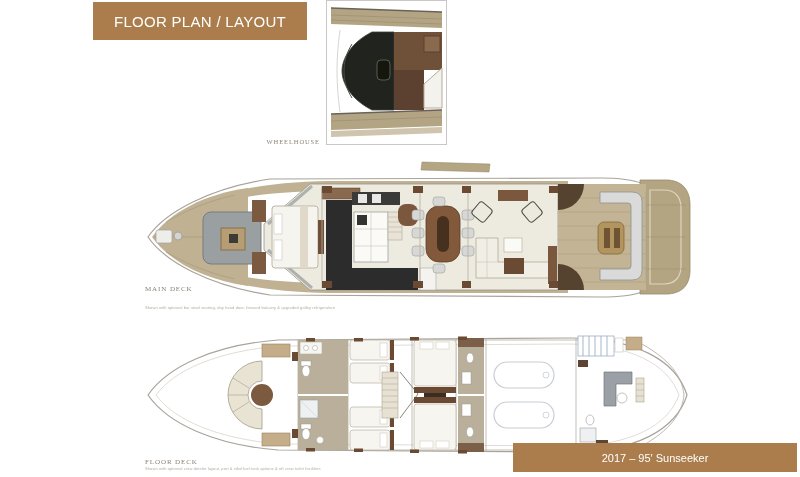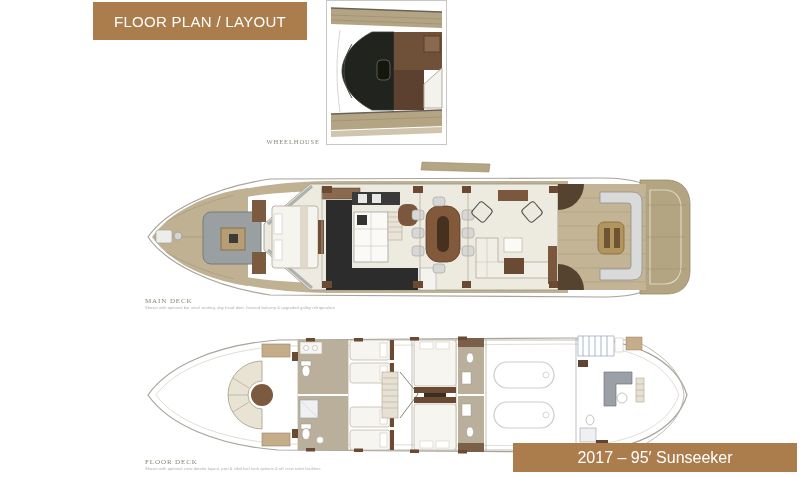--- a/index.html
+++ b/index.html
@@ -1,26 +1,26 @@
 <!DOCTYPE html>
 <html><head>
 <meta charset="utf-8">
 <style>
   html,body{margin:0;padding:0;background:#fff;}
   .canvas{position:relative;width:800px;height:477px;background:#ffffff;overflow:hidden;
           font-family:"Liberation Sans",sans-serif;}
   .banner{position:absolute;background:#ab7d4c;color:#ffffff;display:flex;
           align-items:center;justify-content:center;white-space:nowrap;}
   .title-banner{left:93px;top:2px;width:214px;height:38px;font-size:15px;letter-spacing:0.3px;}
-  .caption-banner{left:513px;top:443px;width:284px;height:29px;font-size:16px;}
+  .caption-banner{left:513px;top:443px;width:284px;height:29px;font-size:11px;}
   .caption-banner .boat-name{font-style:italic;margin-left:5px;}
   .deck-label{position:absolute;font-family:"Liberation Serif",serif;color:#8b8478;
               font-size:7px;letter-spacing:0.9px;line-height:8px;}
   .wheelhouse-label{left:245px;top:138px;width:75px;text-align:right;font-size:6.5px;}
-  .main-label{left:145px;top:297px;}
+  .main-label{left:145px;top:285px;}
   .lower-label{left:145px;top:458px;}
   .fine-print{position:absolute;font-size:4px;line-height:4px;color:#b3ada1;
               letter-spacing:0.1px;white-space:nowrap;overflow:hidden;}
   .main-fine{left:145px;top:306px;width:220px;}
   .lower-fine{left:145px;top:467px;width:200px;}
   svg.plan{position:absolute;}
   .wheelhouse-svg{left:325px;top:0px;}
   .main-svg{left:140px;top:158px;}
   .lower-svg{left:140px;top:330px;}
 </style>

